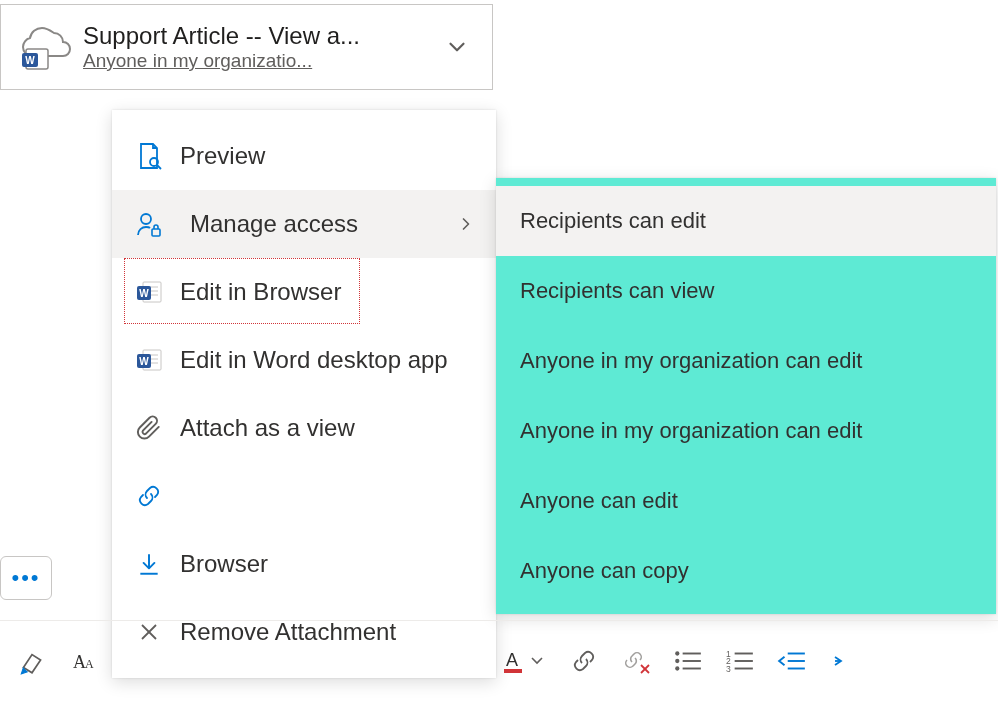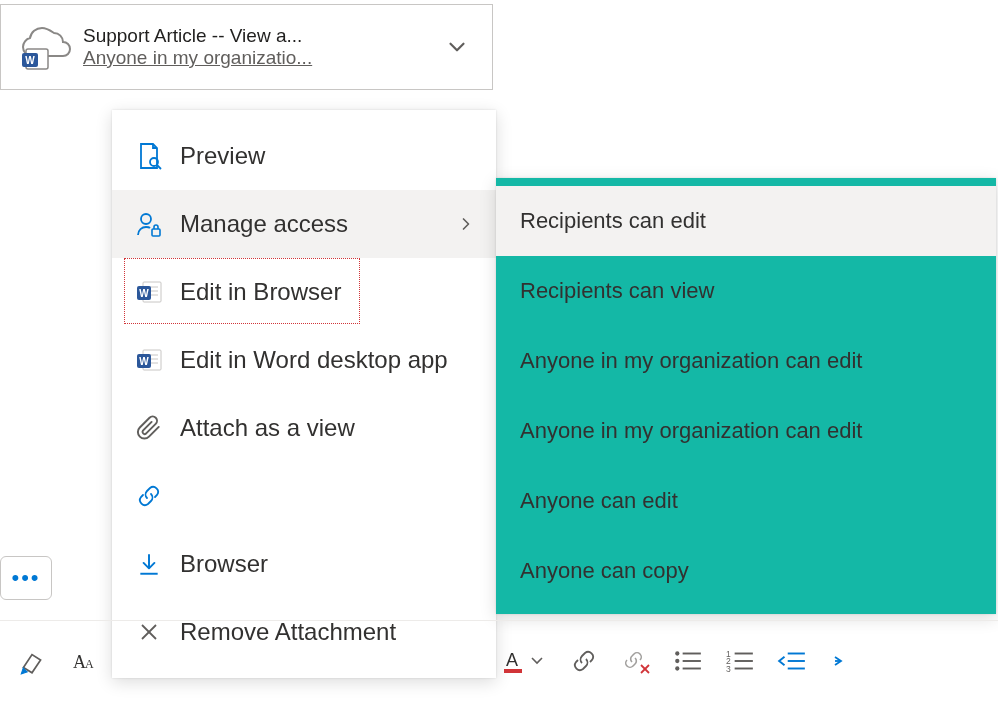--- a/index.html
+++ b/index.html
@@ -34,21 +34,21 @@
     display: flex;
     align-items: center;
     justify-content: center;
   }
   .attachment-chip .texts {
     flex: 1 1 auto;
     padding-left: 10px;
     overflow: hidden;
   }
   .attachment-chip .title {
-    font-size: 19px;
+    font-size: 24px;
     color: #201f1e;
     white-space: nowrap;
     overflow: hidden;
     text-overflow: ellipsis;
   }
   .attachment-chip .subtitle {
     font-size: 19px;
     color: #605e5c;
     white-space: nowrap;
     overflow: hidden;
@@ -78,20 +78,21 @@
   .menu-item {
     display: flex;
     align-items: center;
     height: 68px;
     padding: 0 20px;
     cursor: pointer;
     position: relative;
   }
   .menu-item.hovered {
     background: #f3f2f1;
+    gap: 10px;
   }
   .menu-item .mi-icon {
     width: 34px;
     height: 34px;
     flex: 0 0 auto;
     display: flex;
     align-items: center;
     justify-content: center;
     margin-right: 14px;
   }
@@ -109,21 +110,21 @@
     position: absolute;
     border: 1px dotted #d13438;
     pointer-events: none;
   }
   
   .submenu {
     position: absolute;
     left: 496px;
     top: 178px;
     width: 500px;
-    background: #14b8a6;
+    background: #5eead4;
     box-shadow: 0 4px 16px rgba(0,0,0,0.14), 0 0 2px rgba(0,0,0,0.12);
     padding: 8px 0;
   }
   .submenu-item {
     display: flex;
     align-items: center;
     height: 70px;
     padding: 0 24px;
     cursor: pointer;
     font-size: 22px;

